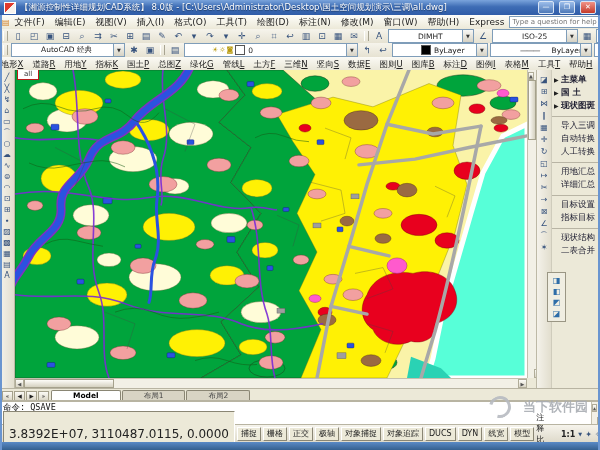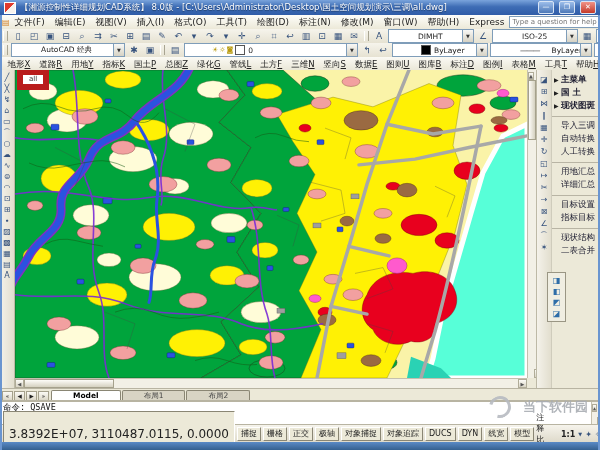--- a/index.html
+++ b/index.html
@@ -32,29 +32,29 @@
   .combo{display:inline-flex;align-items:center;background:#fff;border:1px solid #7f9db9;height:12px;
     font-size:7.5px;flex:0 0 auto;overflow:hidden;margin:0 1px;padding-left:26px;}
   .combo .val{padding:0 3px;white-space:nowrap;overflow:hidden;flex:1;}
   .combo .arr{width:10px;height:12px;flex:0 0 auto;background:linear-gradient(#f8f8f6,#d6d2c4);
     border-left:1px solid #7f9db9;font-size:5px;line-height:12px;text-align:center;color:#333;}
   .swatch{width:8px;height:8px;border:1px solid #555;margin-left:2px;flex:0 0 auto;}
   .combo.disabled{background:#ece9d8;color:#9a9684;}
   .lyr-ico{font-size:7px;margin-left:1px;color:#b99b10;}
   
   .menubar2{position:absolute;top:57px;left:0;right:0;height:13px;display:flex;align-items:center;
-    background:linear-gradient(#fbfaf4,#eae7d8);border-bottom:1px solid #b8b4a2;padding:0 3px;font-size:8.5px;}
+    background:linear-gradient(#fbfaf4,#eae7d8);border-bottom:1px solid #b8b4a2;padding:0 3px;font-size:8.5px;justify-content:flex-end;}
   .m2{padding:0 4.5px;white-space:nowrap;line-height:12px;}
   
   .main{position:absolute;top:70px;left:0;width:600px;height:318px;background:#ece9d8;}
   .drawtb{position:absolute;left:0;top:0;width:15px;height:100%;background:linear-gradient(90deg,#f4f2ea,#e2dece);
     border-right:1px solid #bdb9a6;display:flex;flex-direction:column;align-items:center;padding-top:2px;box-sizing:border-box;}
   .vtbi{width:13px;height:11px;font-size:8px;line-height:11px;text-align:center;color:#37537d;}
   .canvas{position:absolute;left:15px;top:0;width:512px;height:308px;background:#fff;overflow:hidden;}
-  .doctab{position:absolute;left:2px;top:-1px;background:#fff;border:6px solid #b91c1c;font-size:7px;
+  .doctab{position:absolute;left:2px;top:-1px;background:#fff;border:1px solid #b91c1c;font-size:7px;
     padding:0 6px;line-height:9px;z-index:5;color:#333;}
   
   .vscroll{position:absolute;left:527px;top:0;width:9px;height:308px;background:#f2f0e6;border-left:1px solid #c4c0ae;box-sizing:border-box;}
   .hscroll{position:absolute;left:15px;top:308px;width:512px;height:10px;background:#f2f0e6;border-top:1px solid #c4c0ae;box-sizing:border-box;display:flex;align-items:center;}
   .sbtn{width:9px;height:9px;font-size:5px;line-height:9px;text-align:center;color:#555;
     background:linear-gradient(#fcfbf7,#d9d5c5);border:1px solid #b0ac98;box-sizing:border-box;}
   .vscroll .sbtn{width:8px;}
   .vthumb{position:absolute;left:0;top:10px;width:8px;height:60px;background:linear-gradient(90deg,#fdfcf8,#d5d1c0);border:1px solid #a5a18c;box-sizing:border-box;}
   .vscroll .sbtn.dn{position:absolute;bottom:0;}
   .hthumb{width:90px;height:9px;background:linear-gradient(#fdfcf8,#d5d1c0);border:1px solid #a5a18c;box-sizing:border-box;}

